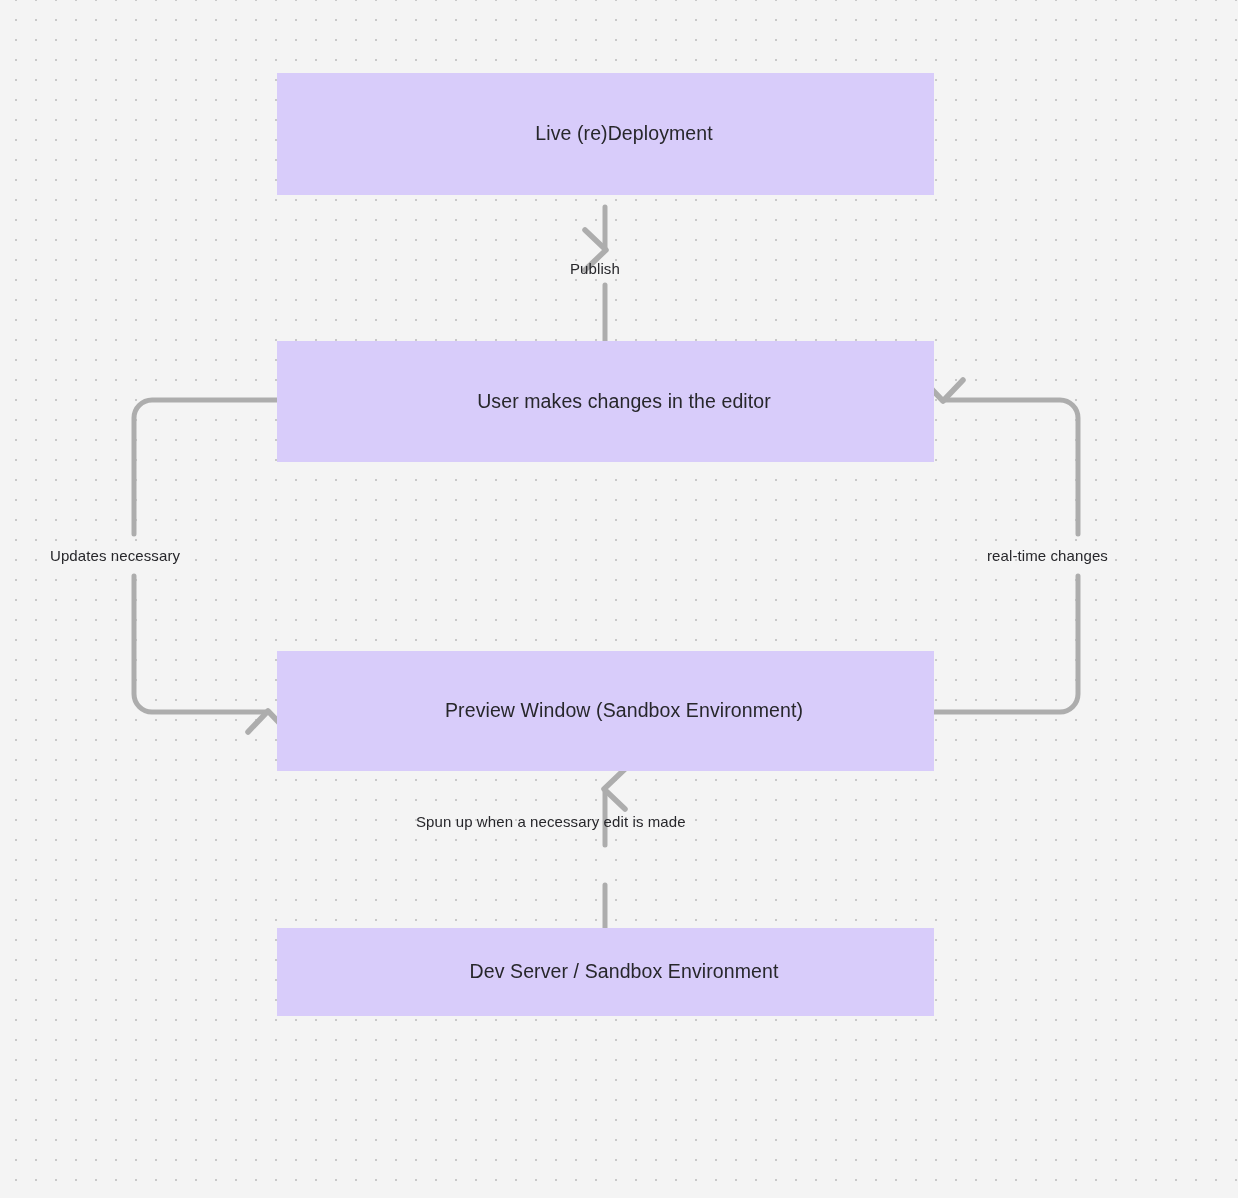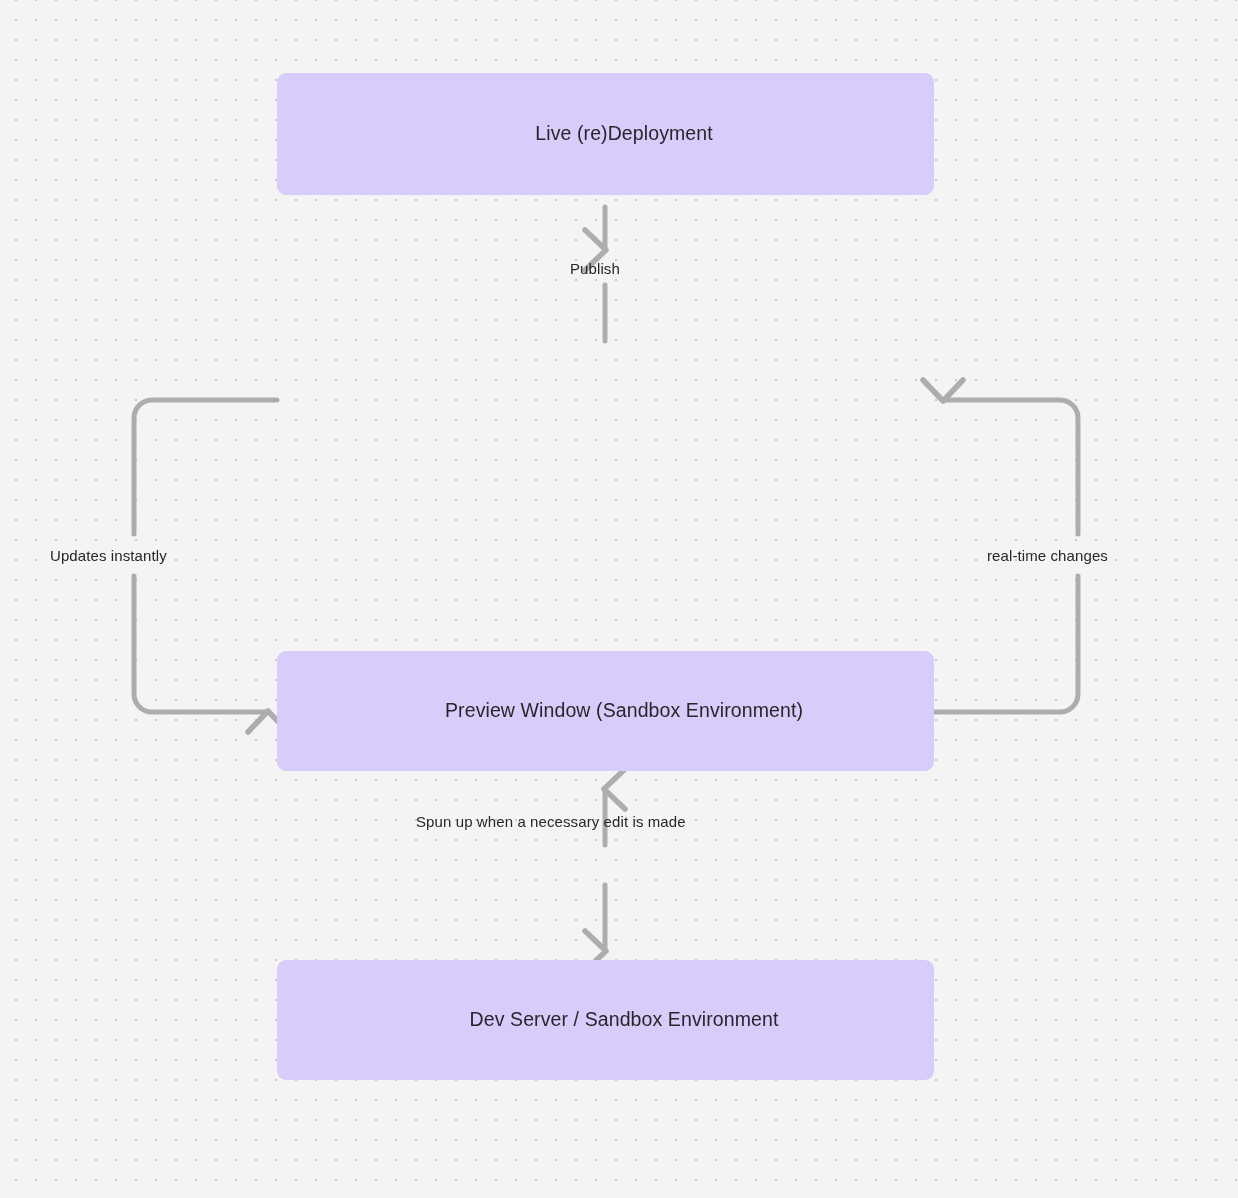--- a/index.html
+++ b/index.html
@@ -26,21 +26,21 @@
   .edges {
     position: absolute;
     left: 0; top: 0;
     width: 1238px;
     height: 1198px;
     pointer-events: none;
   }
   .node {
     position: absolute;
     background: #d8ccfa;
-    border-radius: 9px;
+    border-radius: 0;
     display: flex;
     align-items: center;
     justify-content: center;
     box-sizing: border-box;
     padding-left: 37px;
   }
   .node-label {
     font-size: 19.5px;
     color: #27272b;
     letter-spacing: 0.1px;
@@ -54,21 +54,21 @@
     color: #27272b;
     letter-spacing: 0.1px;
     white-space: nowrap;
     background: transparent;
     line-height: 1;
   }
   
   #node-live        { left: 277px; top: 73px;  width: 657px; height: 122px; }
   #node-user-edit   { left: 277px; top: 341px; width: 657px; height: 121px; }
   #node-preview     { left: 277px; top: 651px; width: 657px; height: 120px; }
-  #node-devserver   { left: 277px; top: 960px; width: 657px; height: 120px; }
+  #node-devserver   { left: 277px; top: 928px; width: 657px; height: 88px; }
 
   
   #label-publish        { left: 570px; top: 261px; }
   #label-updates        { left: 50px;  top: 548px; }
   #label-realtime       { left: 987px; top: 548px; }
   #label-spunup         { left: 416px; top: 814px; }
 </style>
 </head>
 <body>
 
@@ -102,27 +102,30 @@
     <g>
       <path d="M605,845 L605,789" fill="none" stroke="#adadad" stroke-width="5" stroke-linecap="round" marker-end="url(#arrow-head)"></path>
       <path d="M605,885 L605,951" fill="none" stroke="#adadad" stroke-width="5" stroke-linecap="round" marker-end="url(#arrow-head)"></path>
     </g>
   </svg>
 
   <div class="node" id="node-live">
     <span class="node-label">Live (re)Deployment</span>
   </div>
 
+  <div class="node" id="node-user-edit">
+    <span class="node-label">User makes changes in the editor</span>
+  </div>
 
   <div class="node" id="node-preview">
     <span class="node-label">Preview Window (Sandbox Environment)</span>
   </div>
 
   <div class="node" id="node-devserver">
     <span class="node-label">Dev Server / Sandbox Environment</span>
   </div>
 
   <div class="edge-label" id="label-publish">Publish</div>
-  <div class="edge-label" id="label-updates">Updates instantly</div>
+  <div class="edge-label" id="label-updates">Updates necessary</div>
   <div class="edge-label" id="label-realtime">real-time changes</div>
   <div class="edge-label" id="label-spunup">Spun up when a necessary edit is made</div>
 
 </div>
 
 </body></html>

